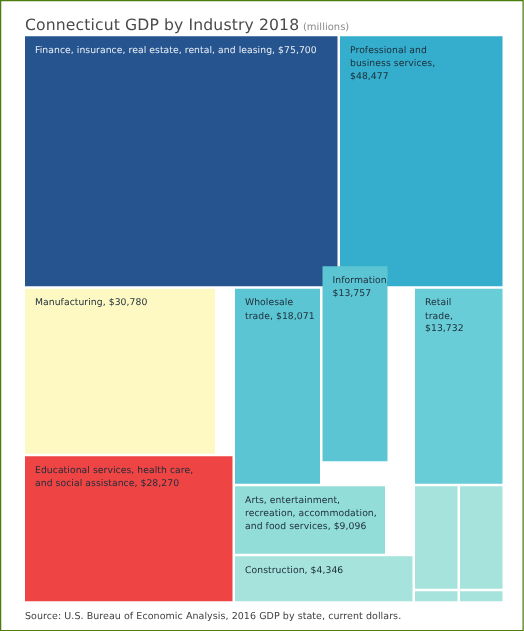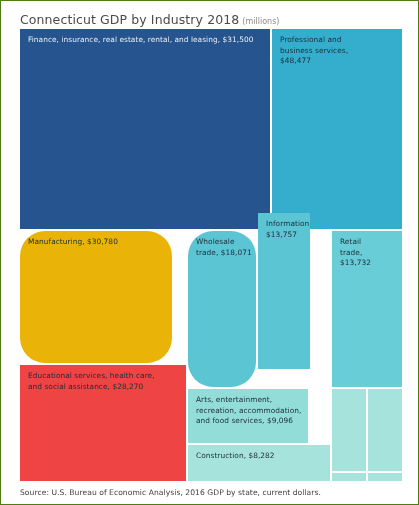--- a/index.html
+++ b/index.html
@@ -83,54 +83,54 @@
 <body>
 
 <div class="figure">
 
   <div class="title-row">
     <span class="chart-title">Connecticut GDP by Industry 2018</span><span class="chart-subtitle">(millions)</span>
   </div>
 
   <div class="plot">
       <div class="tile" style="left: 0px; top: 0px; width: 250px; height: 200px; background: rgb(38, 84, 143);">
-        <span class="tile-label on-dark" style="left: 8px; top: 6px; width: 240px;">Finance, insurance, real estate, rental, and leasing, $31,500</span>
+        <span class="tile-label on-dark" style="left: 8px; top: 6px; width: 240px;">Finance, insurance, real estate, rental, and leasing, $75,700</span>
       </div>
       <div class="tile" style="left: 252px; top: 0px; width: 130px; height: 200px; background: rgb(53, 174, 205);">
         <span class="tile-label" style="left: 8px; top: 6px; width: 120px;">Professional and
 business services,
 $48,477</span>
       </div>
-      <div class="tile" style="left: 0px; top: 202px; width: 152px; height: 132px; background: #eab308; border-radius: 25px;">
+      <div class="tile" style="left: 0px; top: 202px; width: 152px; height: 132px; background: #fef9c3;">
         <span class="tile-label" style="left: 8px; top: 6px; width: 156px;">Manufacturing, $30,780</span>
       </div>
       <div class="tile" style="left: 0px; top: 336px; width: 166px; height: 116px; background: #ef4444;">
         <span class="tile-label" style="left: 8px; top: 6px; width: 156px;">Educational services, health care,
 and social assistance, $28,270</span>
       </div>
-      <div class="tile" style="left: 168px; top: 202px; width: 68px; height: 156px; background: rgb(92, 197, 212); border-radius: 25px;">
+      <div class="tile" style="left: 168px; top: 202px; width: 68px; height: 156px; background: rgb(92, 197, 212);">
         <span class="tile-label" style="left: 8px; top: 6px; width: 58px;">Wholesale
 trade, $18,071</span>
       </div>
       <div class="tile" style="left: 238px; top: 184px; width: 52px; height: 156px; background: rgb(92, 197, 212); padding-left: 16px;">
         <span class="tile-label" style="left: 8px; top: 6px; width: 62px;">Information,
 $13,757</span>
       </div>
       <div class="tile" style="left: 312px; top: 202px; width: 70px; height: 156px; background: rgb(105, 205, 215);">
         <span class="tile-label" style="left: 8px; top: 6px; width: 60px;">Retail
 trade,
 $13,732</span>
       </div>
       <div class="tile" style="left: 168px; top: 360px; width: 120px; height: 54px; background: rgb(147, 221, 216);">
         <span class="tile-label" style="left: 8px; top: 6px; width: 132px;">Arts, entertainment,
 recreation, accommodation,
 and food services, $9,096</span>
       </div>
       <div class="tile" style="left: 168px; top: 416px; width: 142px; height: 36px; background: rgb(165, 227, 220);">
-        <span class="tile-label" style="left: 8px; top: 6px; width: 132px;">Construction, $8,282</span>
+        <span class="tile-label" style="left: 8px; top: 6px; width: 132px;">Construction, $4,346</span>
       </div>
       <div class="tile" style="left: 312px; top: 360px; width: 34px; height: 82px; background: rgb(165, 227, 220);"></div>
       <div class="tile" style="left: 348px; top: 360px; width: 34px; height: 82px; background: rgb(165, 227, 220);"></div>
       <div class="tile" style="left: 312px; top: 444px; width: 34px; height: 8px; background: rgb(165, 227, 220);"></div>
       <div class="tile" style="left: 348px; top: 444px; width: 34px; height: 8px; background: rgb(165, 227, 220);"></div>
     </div>
 
   <div class="source">Source: U.S. Bureau of Economic Analysis, 2016 GDP by state, current dollars.</div>
 
 </div>

